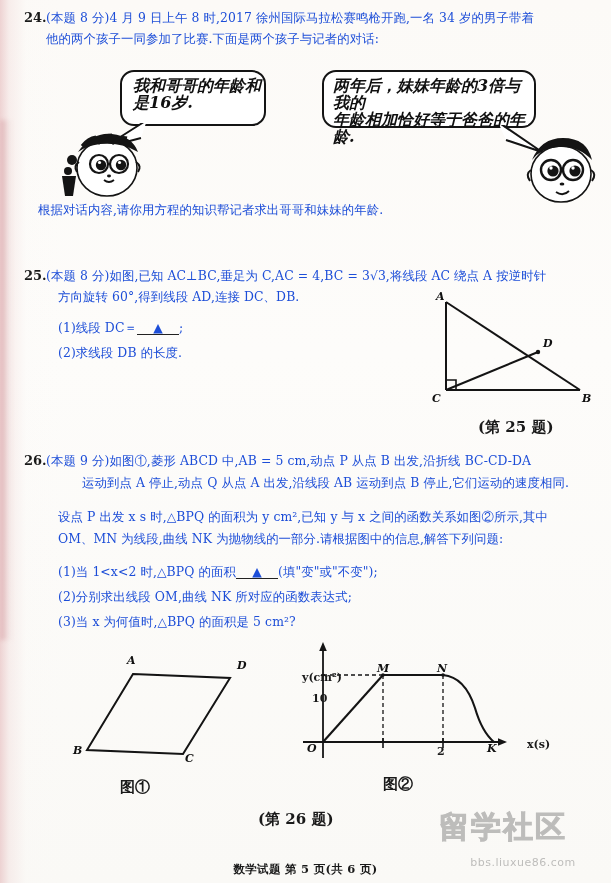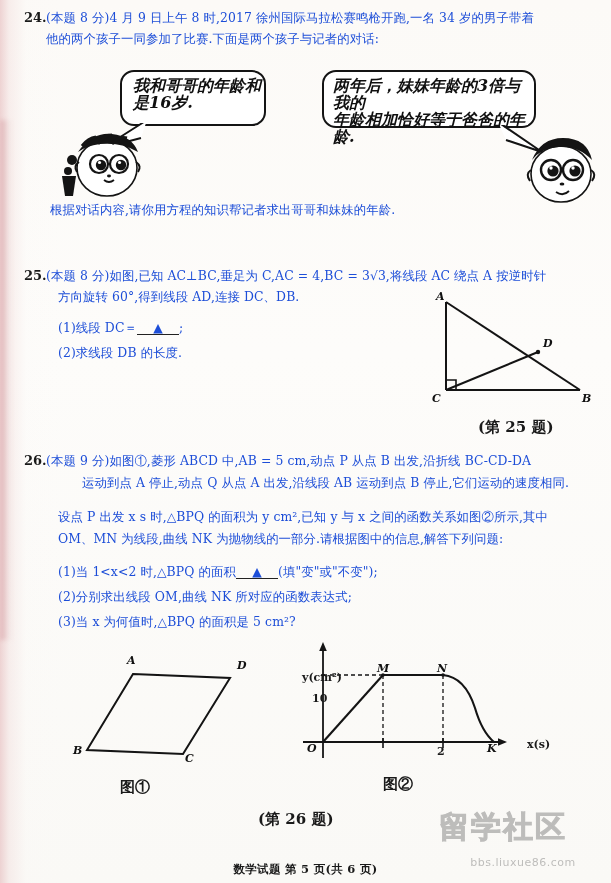--- a/index.html
+++ b/index.html
@@ -201,21 +201,21 @@
     <circle cx="40" cy="39" r="5.6" fill="#141414"></circle>
     <circle cx="62" cy="39" r="5.6" fill="#141414"></circle>
     <circle cx="38" cy="36" r="1.7" fill="#ffffff"></circle>
     <circle cx="60" cy="36" r="1.7" fill="#ffffff"></circle>
     <ellipse cx="49" cy="52" rx="2.4" ry="1.6" fill="#141414"></ellipse>
     <path d="M 43 60 q 7 5 13 -1" stroke="#141414" stroke-width="1.8" fill="none"></path>
     <path d="M 18 38 q -6 4 -1 11" stroke="#141414" stroke-width="2" fill="none"></path>
     <path d="M 78 38 q 6 4 1 11" stroke="#141414" stroke-width="2" fill="none"></path>
   </svg>
 
-  <div class="qline" style="left:50px; top:202px;">根据对话内容,请你用方程的知识帮记者求出哥哥和妹妹的年龄.</div>
+  <div class="qline" style="left:38px; top:202px;">根据对话内容,请你用方程的知识帮记者求出哥哥和妹妹的年龄.</div>
 
   <div class="qnum" style="left:24px; top:268px;">25.</div>
   <div class="qline" style="left:46px; top:268px;">(本题 8 分)如图,已知 AC⊥BC,垂足为 C,AC = 4,BC = 3√3,将线段 AC 绕点 A 按逆时针</div>
   <div class="qline" style="left:58px; top:289px;">方向旋转 60°,得到线段 AD,连接 DC、DB.</div>
 
   <div class="qline" style="left:58px; top:320px;">
     <span>(1)线段 DC＝</span><span class="blank-ul">▲</span><span>;</span>
   </div>
   <div class="qline" style="left:58px; top:345px;">(2)求线段 DB 的长度.</div>
 

